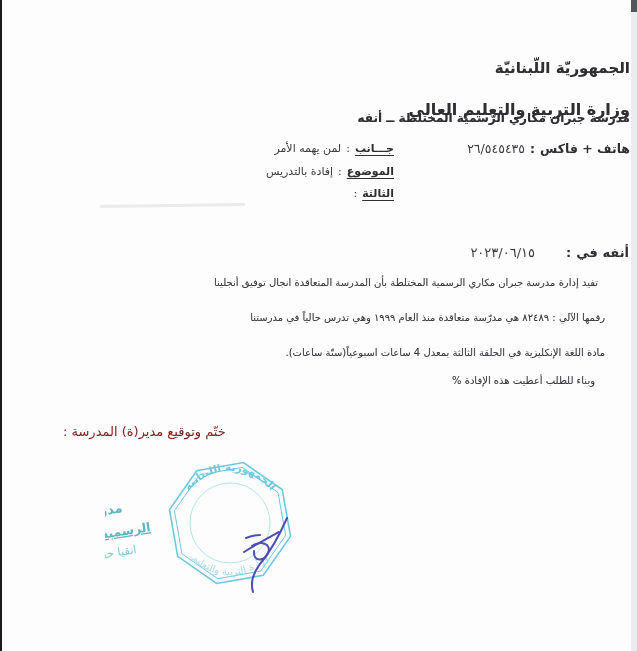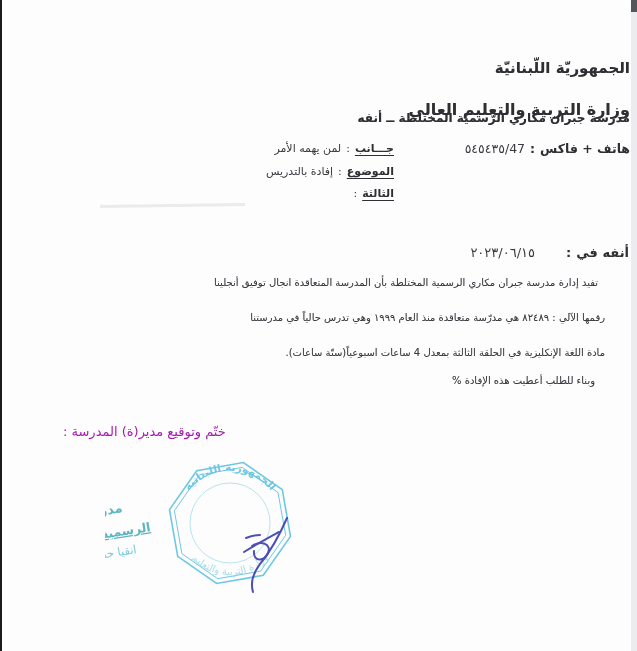--- a/index.html
+++ b/index.html
@@ -34,40 +34,40 @@
   .date{top:217px;right:8px;font-size:13px;}
   .date .lbl{font-weight:bold;color:#2e2e33;}
   .date .val{margin-right:26px;margin-top:28px;}
   
   .bline{font-size:10px;color:#3a3a40;text-shadow:0 0 .4px rgba(60,60,70,.3);}
   .b1{top:277px;right:39px;}
   .b2{top:312px;right:32px;}
   .b3{top:347px;right:32px;}
   .b4{top:375px;right:42px;}
   
-  .sigcap{top:424px;left:63px;font-size:13px;color:#a21caf;}
+  .sigcap{top:424px;left:63px;font-size:13px;color:#7f1d1d;}
   
   .stamp{left:105px;top:450px;width:235px;height:200px;}
 </style>
 </head>
 <body>
 
 <div class="abs edge-left"></div>
 <div class="abs edge-right"></div>
 <div class="abs corner-mark"></div>
 <div class="abs smudge"></div>
 
 <div class="abs hdr h1">الجمهوريّة اللّبنانيّة</div>
 <div class="abs hdr h2">وزارة التربية والتعليم العالي</div>
 <div class="abs hdr h3">مدرسة جبران مكاري الرّسميّة المختلطة ــ أنفه</div>
 
 <div class="abs row contact">
   <span class="lbl">هاتف + فاكس</span>
   <span class="lbl">:</span>
-  <span class="val">47/٥٤٥٤٣٥</span>
+  <span class="val">٢٦/٥٤٥٤٣٥</span>
 </div>
 
 <div class="abs row meta m1">
   <span class="lbl">جـــانب</span>
   <span>:</span>
   <span>لمن يهمه الأمر</span>
 </div>
 <div class="abs row meta m2">
   <span class="lbl">الموضوع</span>
   <span>:</span>

